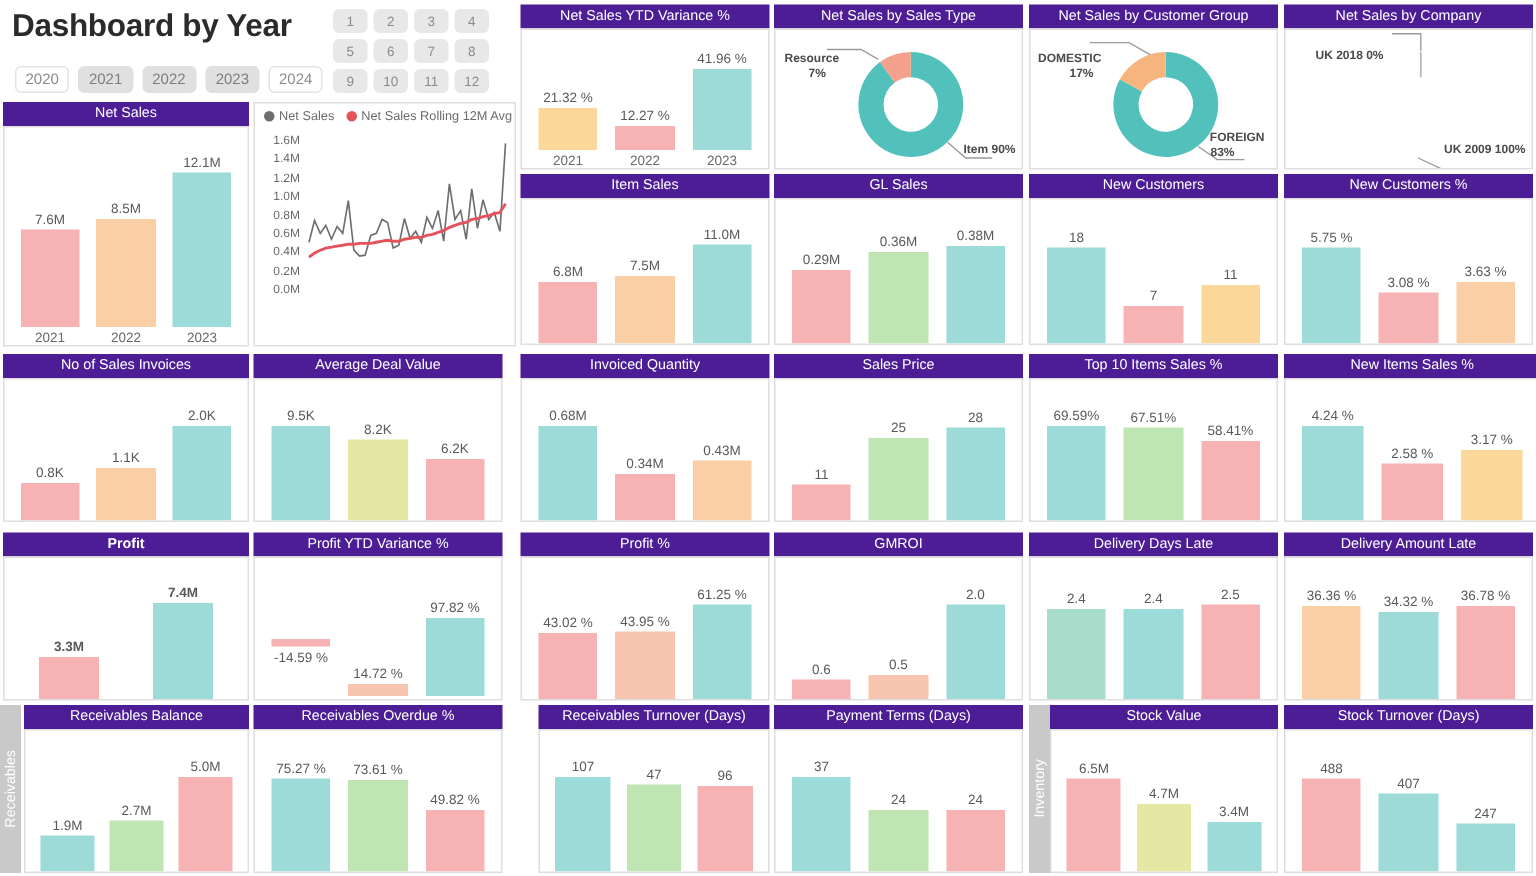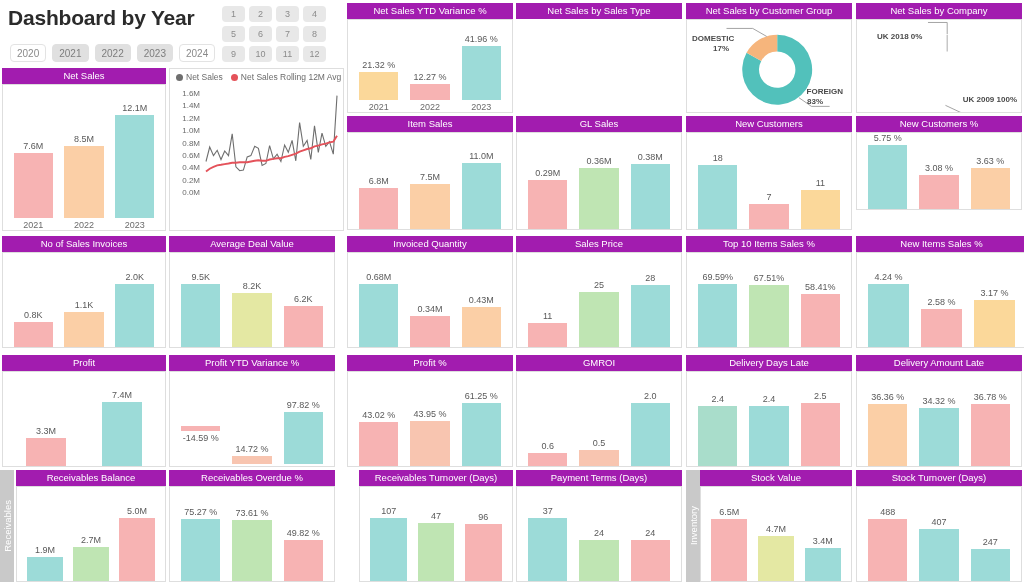--- a/index.html
+++ b/index.html
@@ -34,21 +34,21 @@
     grid-auto-rows: 16px; gap: 4px 4px;
   }
   .mo-btn {
     background: #e8e8e8; border-radius: 4px; font-size: 9px;
     color: #8b8b8b; text-align: center; line-height: 16px; cursor: pointer;
   }
 
   
   .panel { position: absolute; background: #ffffff; }
   .panel-title {
-    height: 16px; line-height: 16px; background: #a21caf; color: #ffffff;
+    height: 16px; line-height: 16px; background: #4c1d95; color: #ffffff;
     font-size: 9.5px; text-align: center; white-space: nowrap; overflow: hidden;
   }
   .panel-body {
     position: relative; border: 1px solid #dedede; background: #ffffff;
     height: calc(100% - 16px); overflow: hidden;
   }
 
   
   .bars {
     position: absolute; left: 0; right: 0; bottom: 0; top: 0;
@@ -194,20 +194,31 @@
             <div class="bar-col">
               <div class="bar-val">41.96 %</div>
               <div class="bar-rect" style="background: rgb(156, 219, 216); height: 54.4587px;"></div>
               <div class="bar-cat">2023</div>
             </div>
           </div>
         </div>
       </div>
       <div class="panel" style="left: 516px; top: 3px; width: 166px; height: 110px;">
         <div class="panel-title">Net Sales by Sales Type</div>
+        <div class="panel-body">
+          <svg width="164" height="92" style="position: absolute; left: 0px; top: 0px;">
+            <path d="M 90.2 14.720000000000006 A 34.96 34.96 0 1 1 69.65102757985514 21.39676587665185 L 79.51453434152467 34.972718255858965 A 18.1792 18.1792 0 1 0 90.2 31.500800000000005 Z" fill="#52c1bb"></path>
+            <path d="M 69.65102757985514 21.39676587665185 A 34.96 34.96 0 0 1 90.2 14.720000000000006 L 90.2 31.500800000000005 A 18.1792 18.1792 0 0 0 79.51453434152467 34.972718255858965 Z" fill="#f4a18b"></path>
+            <polyline points="68.5248 19.614400000000007, 56.98800000000001 12.972000000000001, 34.263999999999996 12.972000000000001" fill="none" stroke="#9a9a9a" stroke-width="0.9"></polyline>
+            <polyline points="114.672 74.8512, 126.90800000000002 85.3392, 144.388 85.3392" fill="none" stroke="#9a9a9a" stroke-width="0.9"></polyline>
+          </svg>
+          <div class="donut-label" style="left: 6px; top: 14px;">Resource</div>
+          <div class="donut-label" style="left: 22px; top: 24px;">7%</div>
+          <div class="donut-label" style="right: 4px; bottom: 8px;">Item 90%</div>
+        </div>
       </div>
       <div class="panel" style="left: 686px; top: 3px; width: 166px; height: 110px;">
         <div class="panel-title">Net Sales by Customer Group</div>
         <div class="panel-body">
           <svg width="164" height="92" style="position: absolute; left: 0px; top: 0px;">
             <path d="M 90.2 14.720000000000006 A 34.96 34.96 0 1 1 59.56431846566653 32.83789155340405 L 74.26944560214659 40.92210360777011 A 18.1792 18.1792 0 1 0 90.2 31.500800000000005 Z" fill="#52c1bb"></path>
             <path d="M 59.56431846566653 32.83789155340405 A 34.96 34.96 0 0 1 90.2 14.720000000000006 L 90.2 31.500800000000005 A 18.1792 18.1792 0 0 0 74.26944560214659 40.92210360777011 Z" fill="#f6b57c"></path>
             <polyline points="79.712 16.46800000000001, 65.72800000000001 8.427200000000006, 39.508 8.427200000000006" fill="none" stroke="#9a9a9a" stroke-width="0.9"></polyline>
             <polyline points="111.8752 77.64800000000001, 124.4608 86.388, 142.64 86.388" fill="none" stroke="#9a9a9a" stroke-width="0.9"></polyline>
           </svg>
@@ -280,21 +291,21 @@
               <div class="bar-val">7</div>
               <div class="bar-rect" style="background: rgb(247, 179, 179); height: 25px;"></div>
             </div>
             <div class="bar-col">
               <div class="bar-val">11</div>
               <div class="bar-rect" style="background: rgb(251, 216, 154); height: 39.2857px;"></div>
             </div>
           </div>
         </div>
       </div>
-      <div class="panel" style="left: 856px; top: 116px; width: 166px; height: 94px;">
+      <div class="panel" style="left: 856px; top: 116px; width: 166px; height: 114px;">
         <div class="panel-title">New Customers %</div>
         <div class="panel-body">
           <div class="bars">
             <div class="bar-col">
               <div class="bar-val">5.75 %</div>
               <div class="bar-rect" style="background: rgb(156, 219, 216); height: 64.3657px;"></div>
             </div>
             <div class="bar-col">
               <div class="bar-val">3.08 %</div>
               <div class="bar-rect" style="background: rgb(247, 179, 179); height: 34.4776px;"></div>
@@ -413,21 +424,21 @@
               <div class="bar-val">2.58 %</div>
               <div class="bar-rect" style="background: rgb(247, 179, 179); height: 38.4367px;"></div>
             </div>
             <div class="bar-col">
               <div class="bar-val">3.17 %</div>
               <div class="bar-rect" style="background: rgb(251, 216, 154); height: 47.2265px;"></div>
             </div>
           </div>
         </div>
       </div>
-      <div class="panel" style="left: 2px; top: 355px; width: 164px; height: 112px;">
+      <div class="panel" style="left: 2px; top: 355px; width: 164px; height: 112px; font-weight: bold;">
         <div class="panel-title">Profit</div>
         <div class="panel-body">
           <div class="bars">
             <div class="bar-col">
               <div class="bar-val">3.3M</div>
               <div class="bar-rect" style="background: rgb(247, 179, 179); height: 28.3412px;"></div>
             </div>
             <div class="bar-col">
               <div class="bar-val">7.4M</div>
               <div class="bar-rect" style="background: rgb(156, 219, 216); height: 63.5529px;"></div>

